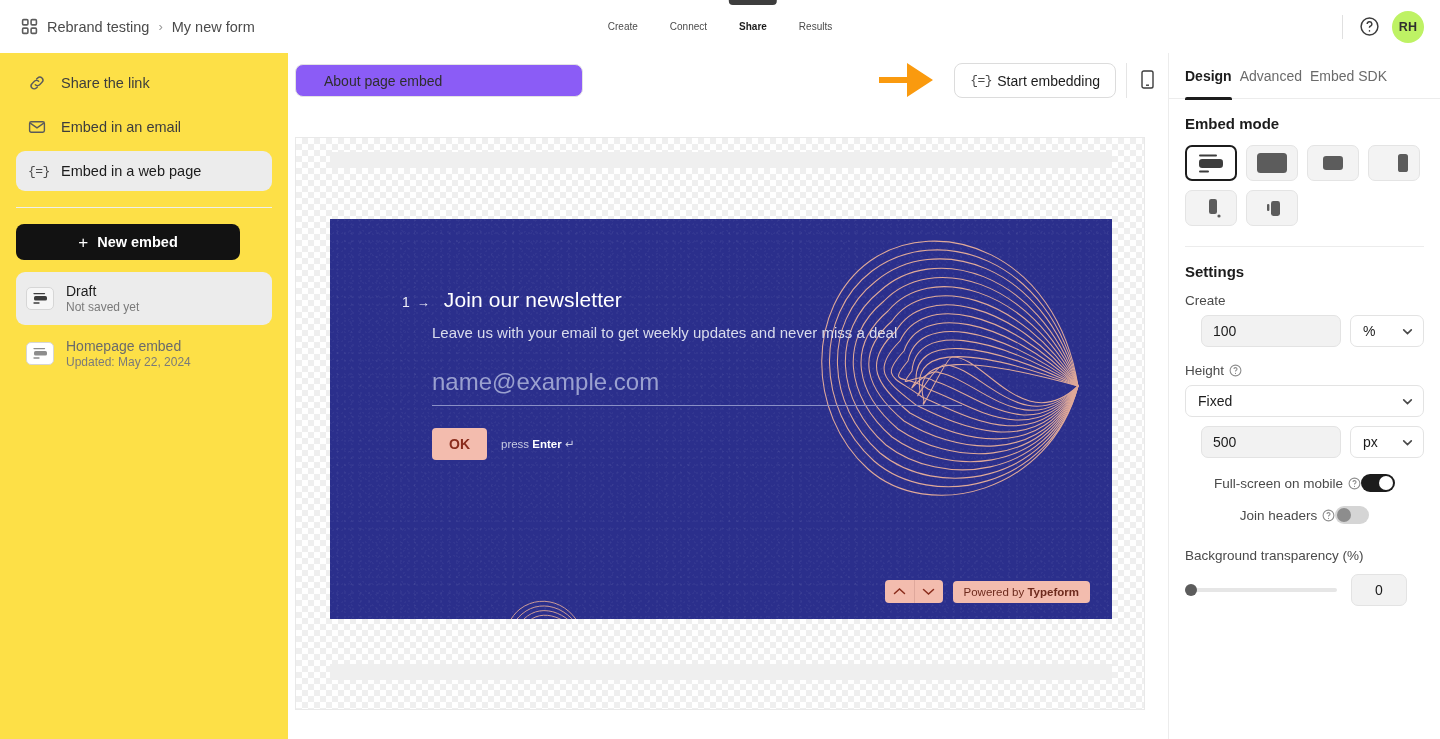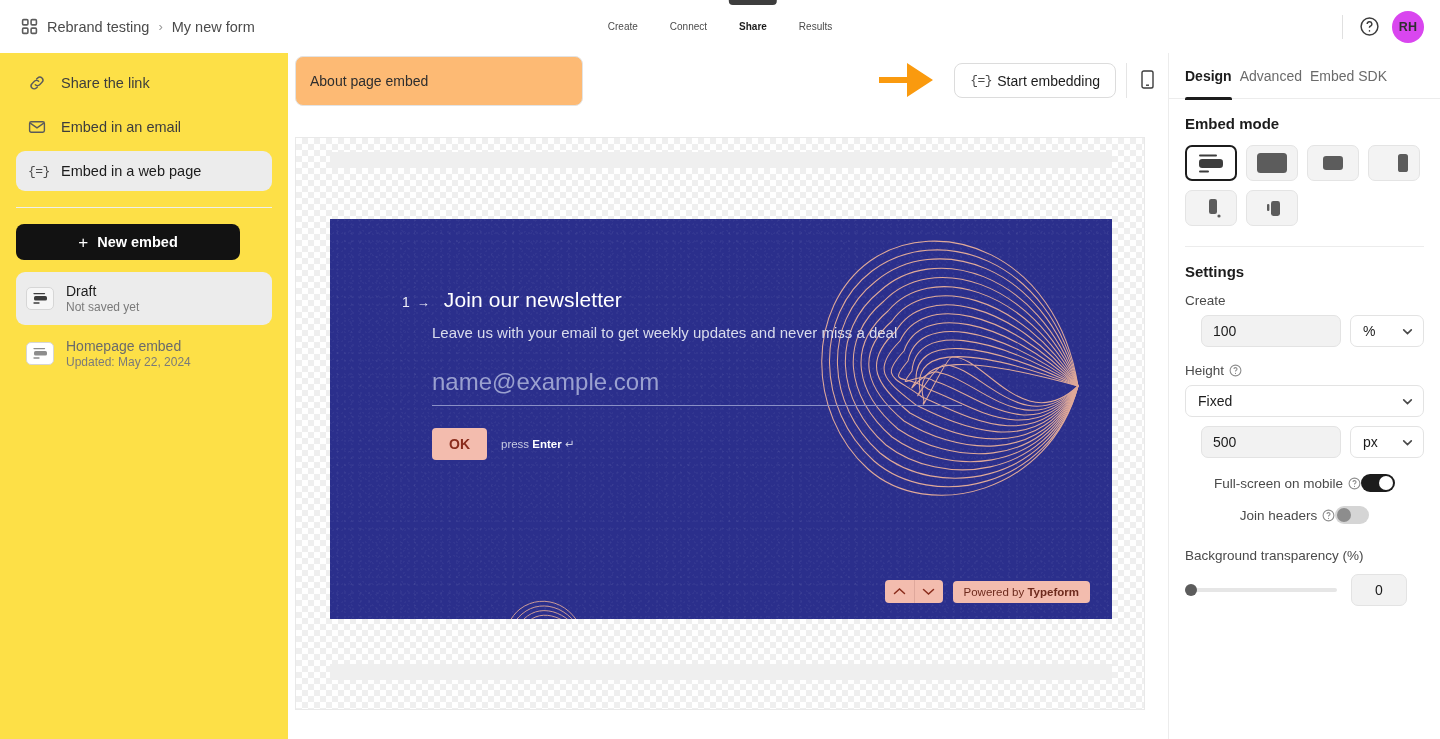--- a/index.html
+++ b/index.html
@@ -48,21 +48,21 @@
   }
 
   .topbar-right {
     position: absolute; right: 16px; top: 0; height: 53px;
     display: flex; align-items: center; gap: 12px;
   }
   .vdiv { width: 1px; height: 24px; background: #e0e0e0; margin-right: 4px; }
   .help-icon { width: 21px; height: 21px; color: #3d3d3d; cursor: pointer; display:block;}
   .avatar {
     width: 32px; height: 32px; border-radius: 50%;
-    background: #d946ef; color: #2f2f2f;
+    background: #bef264; color: #2f2f2f;
     font-size: 12.5px; font-weight: 700;
     display: flex; align-items: center; justify-content: center;
     cursor: pointer; letter-spacing: .3px;
   }
 
   
   .sidebar {
     position: absolute; top: 53px; left: 0;
     width: 288px; height: 686px;
     background: #fde047;
@@ -120,24 +120,24 @@
     width: 880px; height: 686px;
     background: #ffffff;
   }
   .center-toolbar {
     position: absolute; top: 0; left: 0;
     width: 880px; height: 55px;
     display: flex; align-items: center;
   }
   .embed-name-input {
     margin-left: 7px;
-    width: 288px; height: 50px;
-    background: #fdba74; border: 1px solid #e3e3e3;
+    width: 288px; height: 33px;
+    background: #8b5cf6; border: 1px solid #e3e3e3;
     border-radius: 8px;
-    padding: 0 14px;
+    padding: 0 28px;
     font-family: "Liberation Sans", sans-serif;
     font-size: 14px; color: #2e2e2e;
     outline: none;
   }
   .toolbar-right {
     position: absolute; right: 10px; top: 0; height: 55px;
     display: flex; align-items: center; gap: 10px;
   }
   .start-embed-btn {
     height: 35px; padding: 0 15px;

